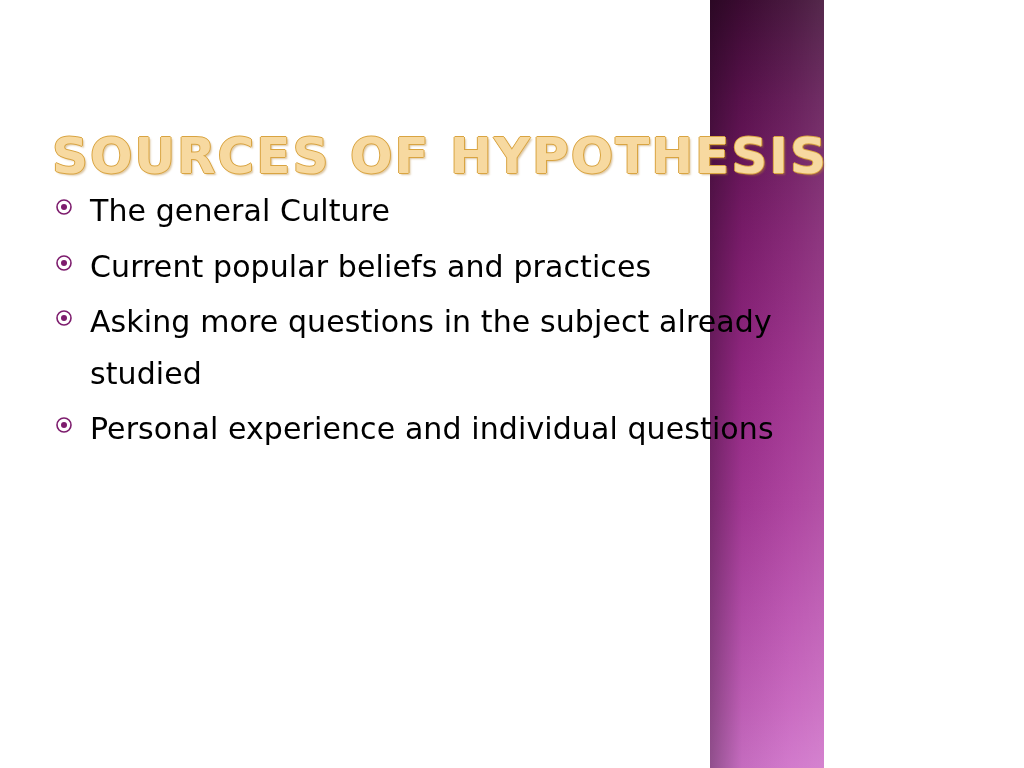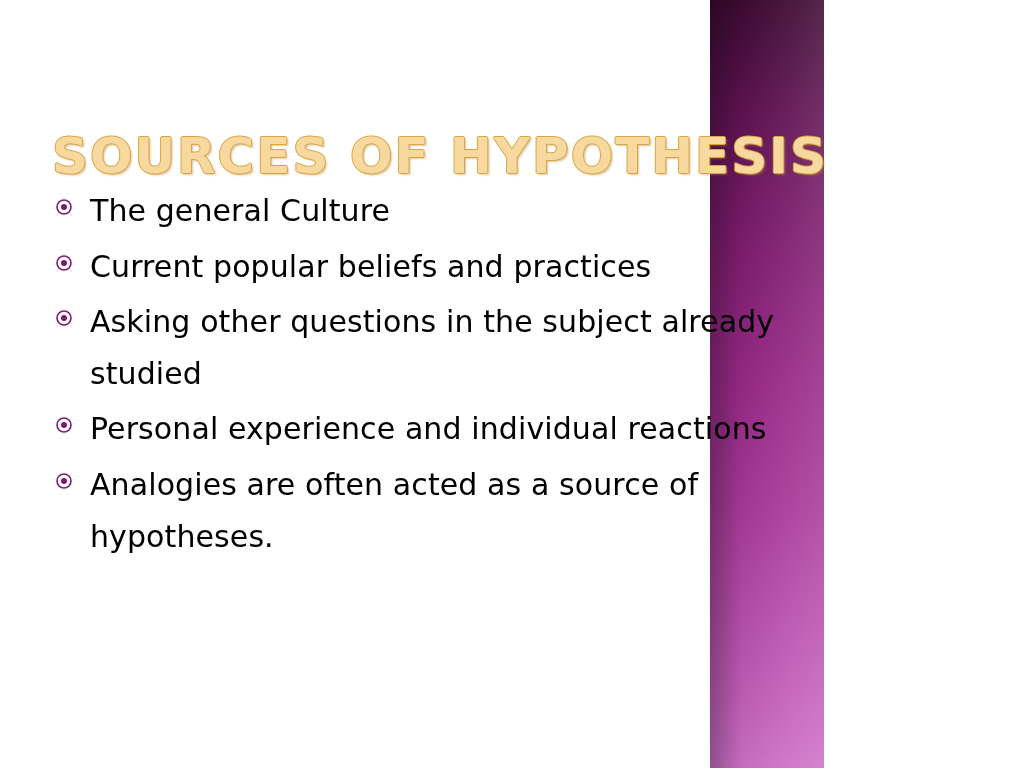--- a/index.html
+++ b/index.html
@@ -131,38 +131,29 @@
       <span class="bullet-text">Current popular beliefs and practices</span>
     </li>
 
     <li class="bullet-row">
       <span class="bullet-icon">
         <svg width="16" height="16" viewBox="0 0 16 16">
           <circle cx="8" cy="8" r="7" fill="none" stroke="#7d1c6d" stroke-width="1.6"></circle>
           <circle cx="8" cy="8" r="3" fill="#7d1c6d"></circle>
         </svg>
       </span>
-      <span class="bullet-text">Asking other questions in the subject already studied</span>
+      <span class="bullet-text">Asking more questions in the subject already studied</span>
     </li>
 
     <li class="bullet-row">
       <span class="bullet-icon">
         <svg width="16" height="16" viewBox="0 0 16 16">
           <circle cx="8" cy="8" r="7" fill="none" stroke="#7d1c6d" stroke-width="1.6"></circle>
           <circle cx="8" cy="8" r="3" fill="#7d1c6d"></circle>
         </svg>
       </span>
-      <span class="bullet-text">Personal experience and individual reactions</span>
+      <span class="bullet-text">Personal experience and individual questions</span>
     </li>
 
-    <li class="bullet-row">
-      <span class="bullet-icon">
-        <svg width="16" height="16" viewBox="0 0 16 16">
-          <circle cx="8" cy="8" r="7" fill="none" stroke="#7d1c6d" stroke-width="1.6"></circle>
-          <circle cx="8" cy="8" r="3" fill="#7d1c6d"></circle>
-        </svg>
-      </span>
-      <span class="bullet-text">Analogies are often acted as a source of hypotheses.</span>
-    </li>
 
 
   </ul>
 </div>
 
 </body></html>

